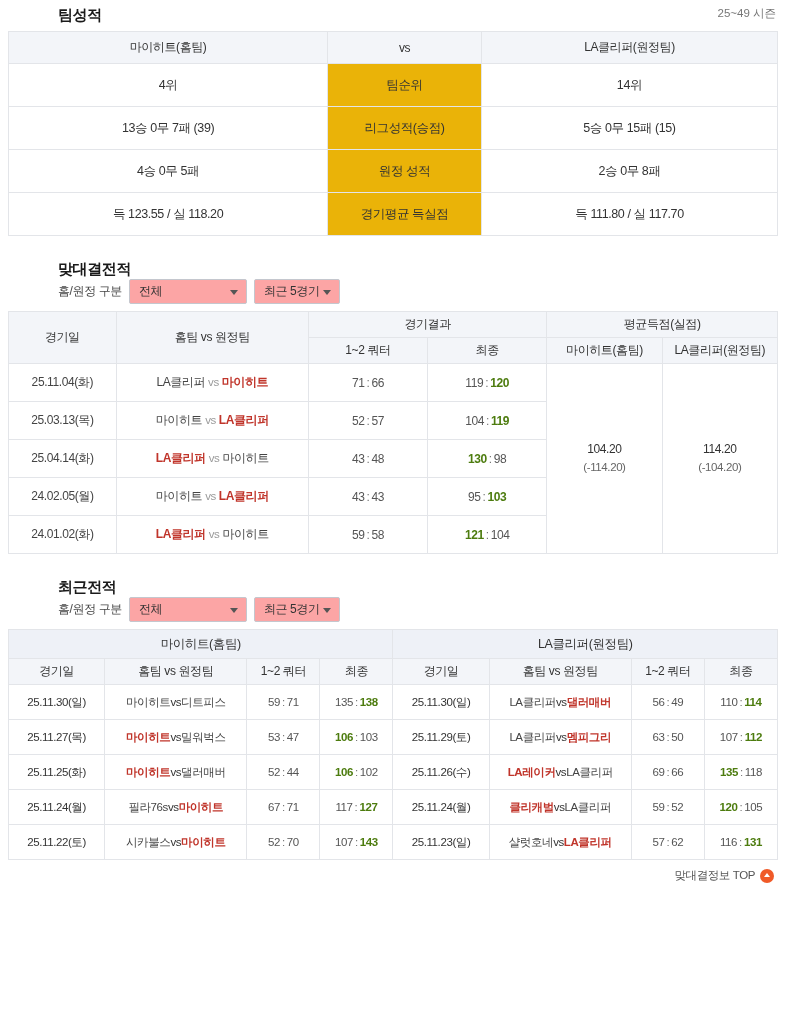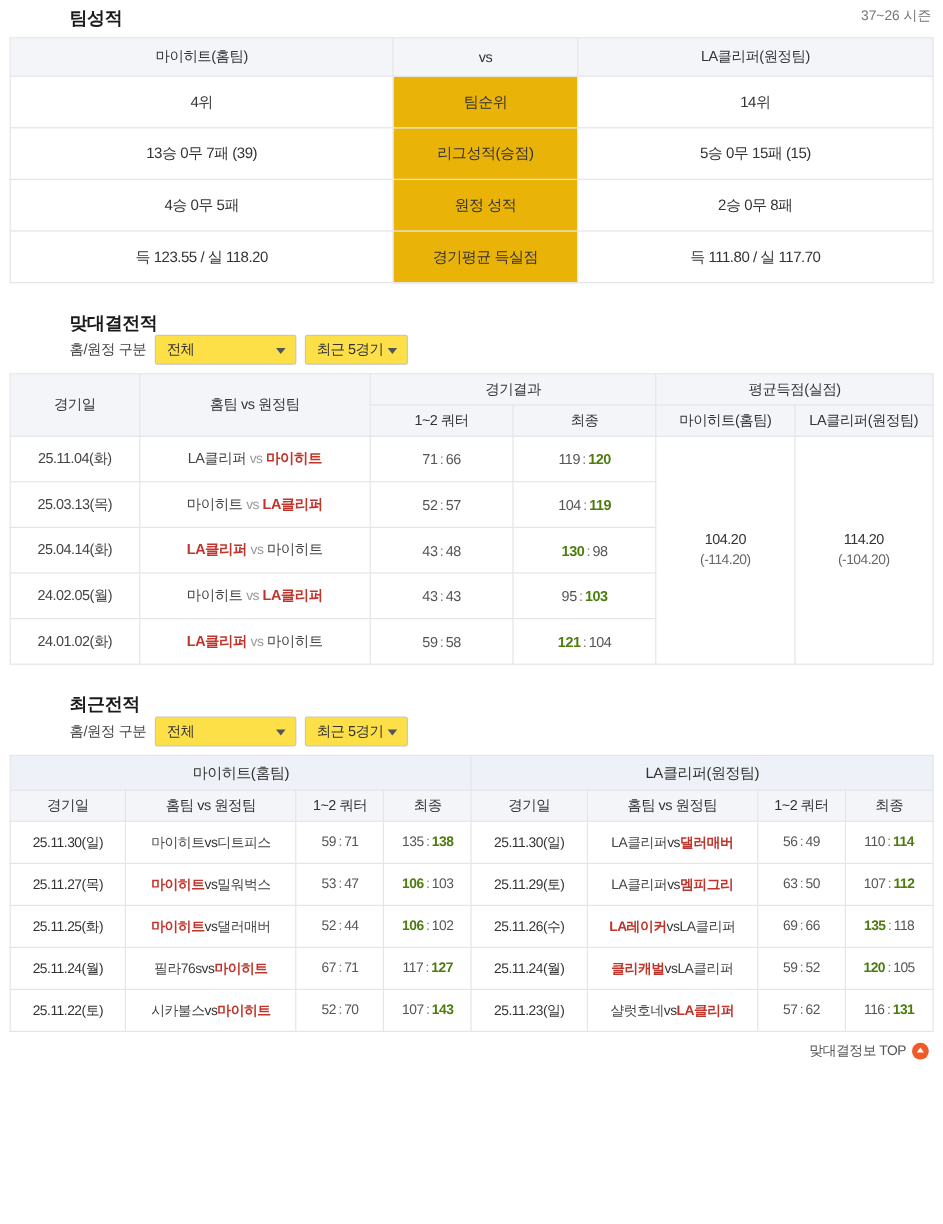--- a/index.html
+++ b/index.html
@@ -43,21 +43,21 @@
   .tool-label {
     font-size: 12px;
     color: #444;
     letter-spacing: -0.4px;
   }
   .select-box {
     position: relative;
     display: inline-block;
     height: 25px;
     border: 1px solid #c4c7ce;
-    background: #fde047;
+    background: #fca5a5;
     border-radius: 2px;
   }
   .select-box .sel-text {
     display: block;
     line-height: 23px;
     padding: 0 26px 0 9px;
     font-size: 12px;
     color: #333;
     letter-spacing: -0.4px;
     white-space: nowrap;
@@ -160,21 +160,21 @@
     border-bottom: 4px solid #fff;
   }
 </style>
 </head>
 <body>
 
 <div class="page">
 
   <div class="sec-head">
     <div class="sec-title">팀성적</div>
-    <div class="sec-season">37~26 시즌</div>
+    <div class="sec-season">25~49 시즌</div>
   </div>
 
   <table class="grid tbl-team">
     <colgroup>
         <col style="width:41.5%">
         <col style="width:20%">
         <col style="width:38.5%">
       </colgroup>
     <thead>
       <tr>

